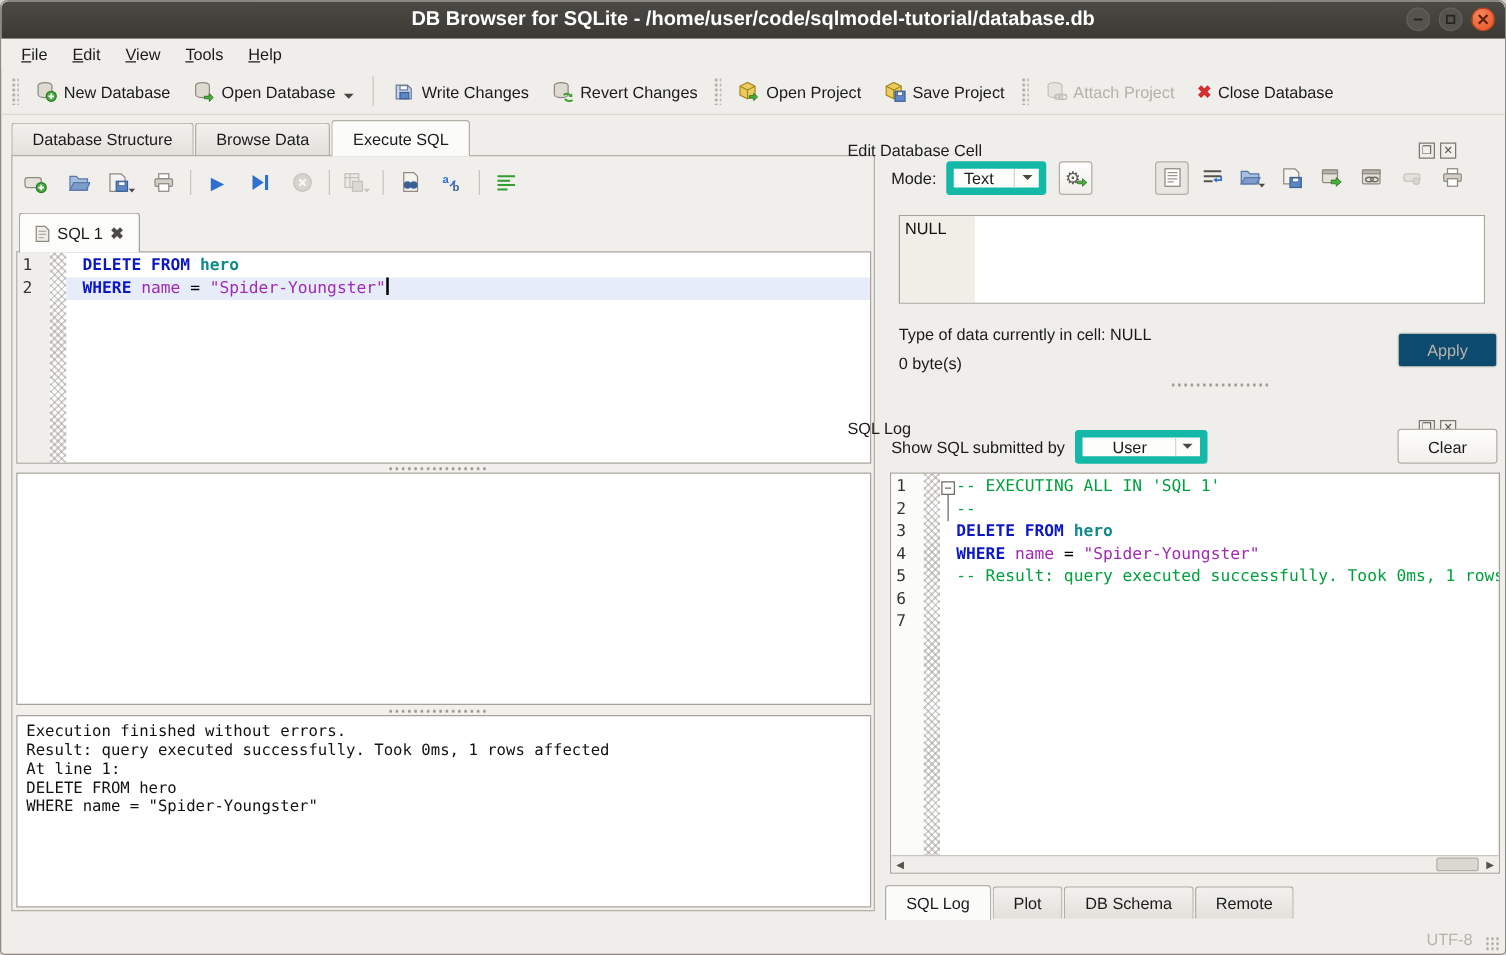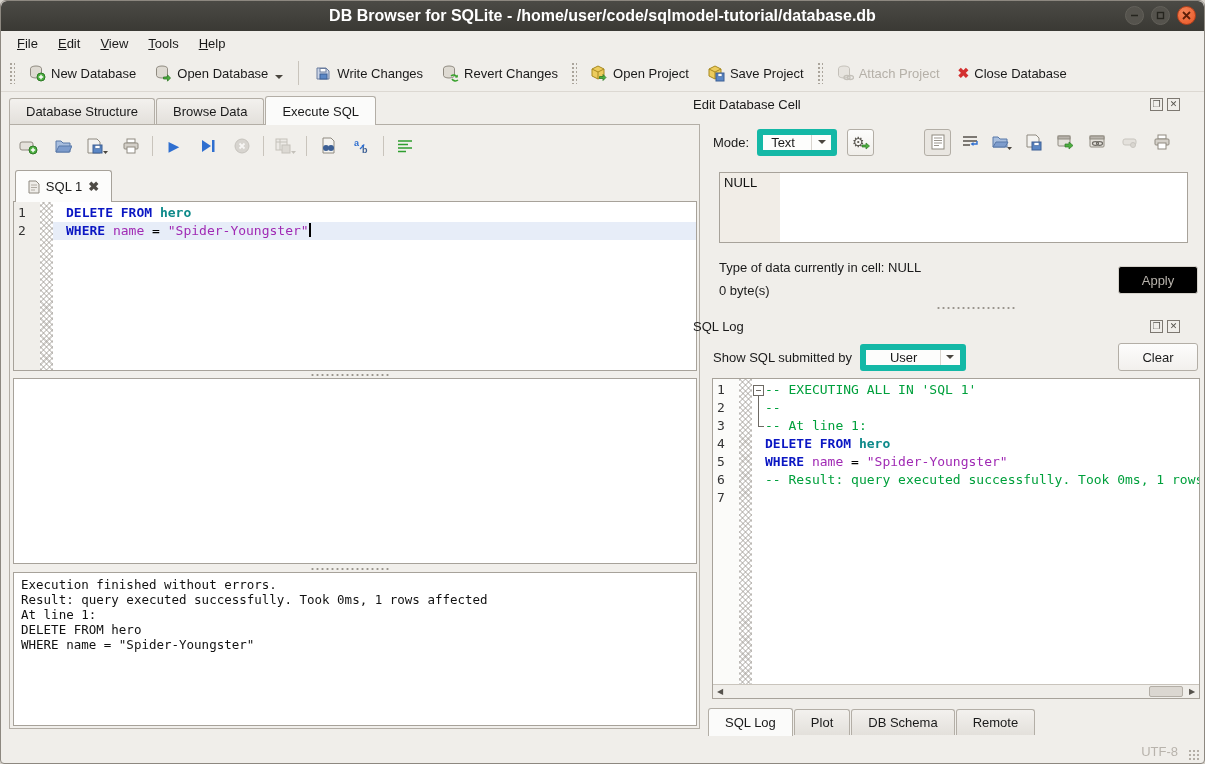--- a/index.html
+++ b/index.html
@@ -81,32 +81,32 @@
   .tk-kw{color:#0b17c3;font-weight:bold;}
   .tk-tbl{color:#0e8a8a;font-weight:bold;}
   .tk-id{color:#a02ab4;}
   .tk-op{color:#000;}
   .tk-str{color:#a02ab4;}
   .tk-cmt{color:#00a03c;}
   .caret{display:inline-block;width:2px;height:14px;background:#000;vertical-align:-2px;}
   .ed-left .gutter{background:#f0eeea;}
   .ed-log .gutter{background:#fbfbf9;}
   
-  .dock-title{position:absolute;left:692px;width:487px;height:20px;display:flex;align-items:center;}
+  .dock-title{position:absolute;left:677px;width:487px;height:20px;display:flex;align-items:center;margin-top:16px;}
   .dock-icons{margin-left:auto;display:flex;gap:4px;}
   .dicon{width:13px;height:13px;border:1px solid #7d7871;display:flex;align-items:center;justify-content:center;
     font-size:9px;color:#55524c;background:#f0eeea;line-height:1;}
   .mode-row{position:absolute;left:712px;top:126px;width:487px;height:30px;display:flex;align-items:center;}
   .select{height:27px;background:#fdfdfc;border:6px solid #14b8a6;border-radius:3px;display:flex;align-items:center;}
   .select .lbl{padding:0 8px;flex:1;}
   .select .dd{width:20px;height:100%;display:flex;align-items:center;justify-content:center;border-left:1px solid #d8d4ce;}
   .btn{height:28px;background:linear-gradient(#fdfdfc,#f2f0ed);border:1px solid #b3aea6;border-radius:3px;
     display:flex;align-items:center;justify-content:center;padding:0 14px;}
   .btn::first-letter{text-decoration:underline;}
-  .btn.disabled{background:#000000;border-color:#d5d1ca;color:#b8b3ac;}
+  .btn.disabled{background:#0c4a6e;border-color:#d5d1ca;color:#b8b3ac;}
   .btn.disabled::first-letter{text-decoration:none;}
   .cellbtn{width:27px;height:27px;display:flex;align-items:center;justify-content:center;margin-left:5px;}
   .cellbtn.pressed{border:1px solid #b3aea6;border-radius:3px;background:#e9e6e1;}
   .cellbtn.bordered{border:1px solid #b3aea6;border-radius:3px;background:linear-gradient(#fdfdfc,#f0eeea);}
   .cell-box{position:absolute;left:718px;top:171px;width:469px;height:71px;border:1px solid #a7a29a;background:#fff;display:flex;}
   .cell-null-strip{width:60px;background:#f1ede7;padding:2px 0 0 4px;font-size:13px;color:#111;}
   .cell-info{position:absolute;left:718px;font-size:13px;}
   .apply-btn{position:absolute;left:1117px;top:265px;width:80px;}
   .log-controls{position:absolute;left:712px;top:341px;width:487px;height:30px;display:flex;align-items:center;}
   .log-frame{position:absolute;left:711px;top:377px;width:488px;height:321px;border:1px solid #a7a29a;background:#fff;overflow:hidden;}
@@ -484,24 +484,20 @@
       <div class="lines">
           <div class="ed-row">
             <span class="fold f-start"></span>
             <span class="code"><span class="tk-cmt">-- EXECUTING ALL IN 'SQL 1'</span></span>
           </div>
           <div class="ed-row">
             <span class="fold f-mid"></span>
             <span class="code"><span class="tk-cmt">--</span></span>
           </div>
           <div class="ed-row">
-            <span class="fold f-end"></span>
-            <span class="code"><span class="tk-cmt">-- At line 1:</span></span>
-          </div>
-          <div class="ed-row">
             <span class="fold"></span>
             <span class="code"><span class="tk-kw">DELETE FROM </span><span class="tk-tbl">hero</span></span>
           </div>
           <div class="ed-row">
             <span class="fold"></span>
             <span class="code"><span class="tk-kw">WHERE </span><span class="tk-id">name</span><span class="tk-op"> = </span><span class="tk-str">"Spider-Youngster"</span></span>
           </div>
           <div class="ed-row">
             <span class="fold"></span>
             <span class="code"><span class="tk-cmt">-- Result: query executed successfully. Took 0ms, 1 rows aff</span></span>

